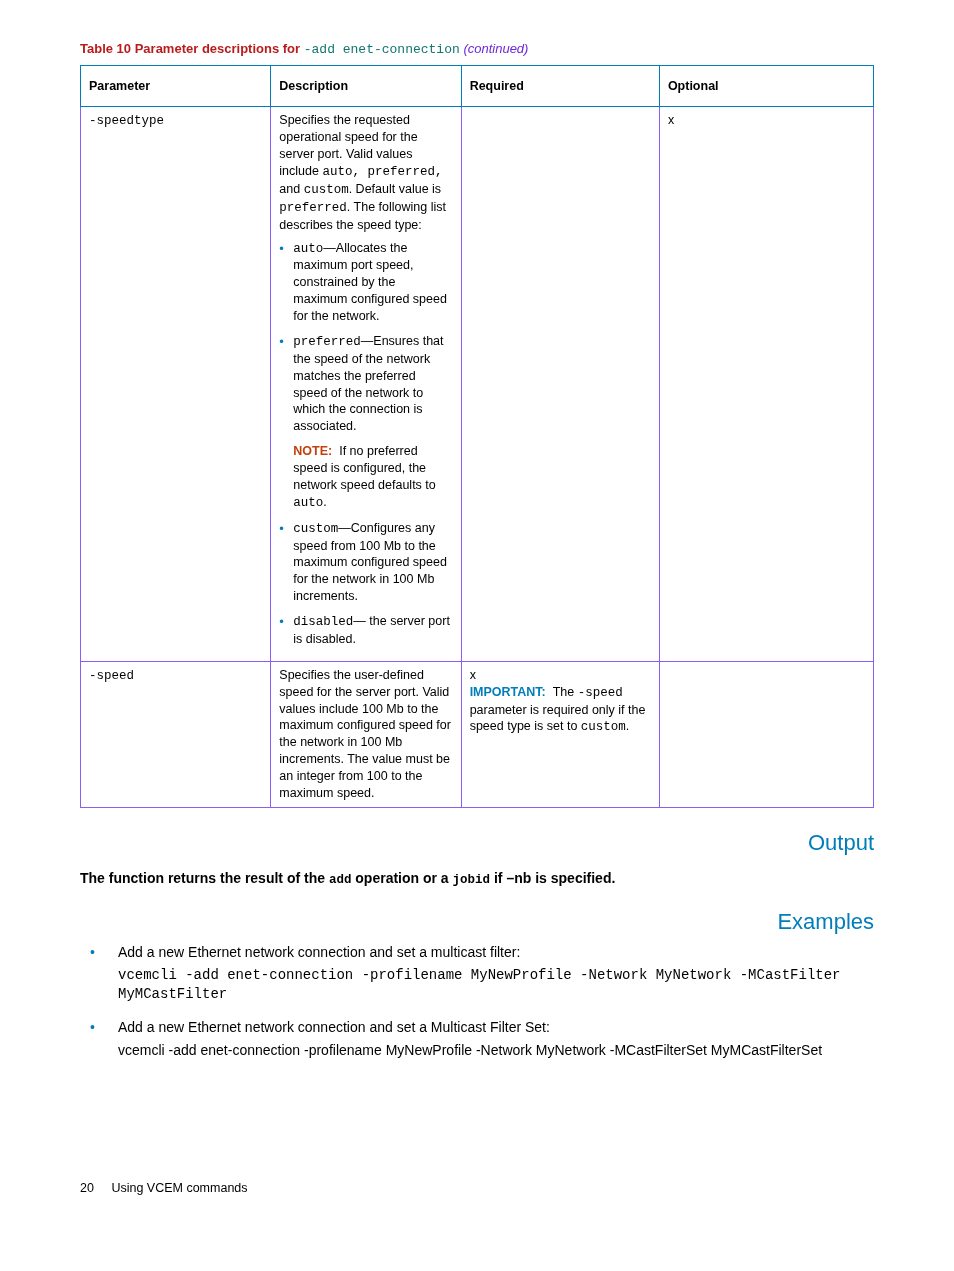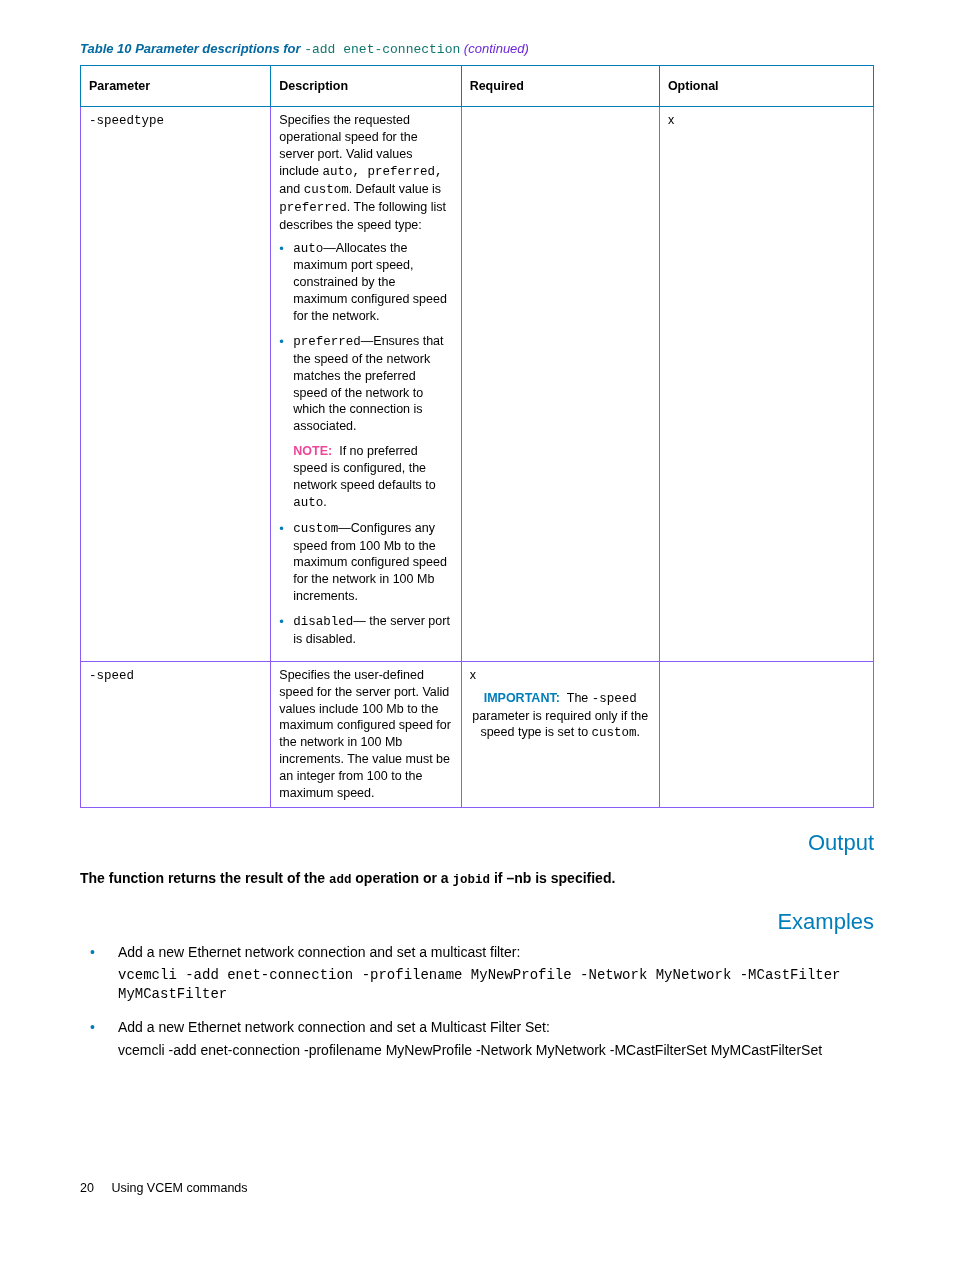--- a/index.html
+++ b/index.html
@@ -11,22 +11,21 @@
     width: 954px;
     box-sizing: border-box;
     line-height: 1.35;
   }
   .caption {
     font-size: 13px;
     margin-bottom: 6px;
   }
   .caption-bold {
     font-weight: bold;
-    color: #0369a1;
-    font-style: italic;
+    color: #b91c1c;
   }
   .caption-code {
     font-family: "Courier New", Courier, monospace;
     color: #0f766e;
   }
   .caption-ital {
     font-style: italic;
     color: #6d28d9;
   }
   table.param {
@@ -71,21 +70,21 @@
   .desc-list > li::before {
     content: "•";
     position: absolute;
     left: 0;
     top: 0;
     color: #007dba;
     font-size: 13px;
   }
   .note-label {
     font-weight: bold;
-    color: #ec4899;
+    color: #c2410c;
   }
   .important-label {
     font-weight: bold;
     color: #007dba;
   }
   h2.section {
     color: #007dba;
     font-weight: normal;
     font-size: 22px;
     margin: 18px 0 6px 0;
@@ -163,21 +162,21 @@
       </td>
       <td></td>
       <td>x</td>
     </tr>
 
     <tr>
       <td><span class="mono">-speed</span></td>
       <td>Specifies the user-defined speed for the server port. Valid values include 100 Mb to the maximum configured speed for the network in 100 Mb increments. The value must be an integer from 100 to the maximum speed.</td>
       <td>
         <div>x</div>
-        <div style="margin-top:6px;text-align:center;">
+        <div style="">
           <span class="important-label">IMPORTANT:</span>&nbsp;&nbsp;<span>The </span><span class="mono">-speed</span><span> parameter is required only if the speed type is set to </span><span class="mono">custom</span><span>.</span>
         </div>
       </td>
       <td></td>
     </tr>
   </tbody>
 </table>
 
 <h2 class="section">Output</h2>
 <p class="body">

